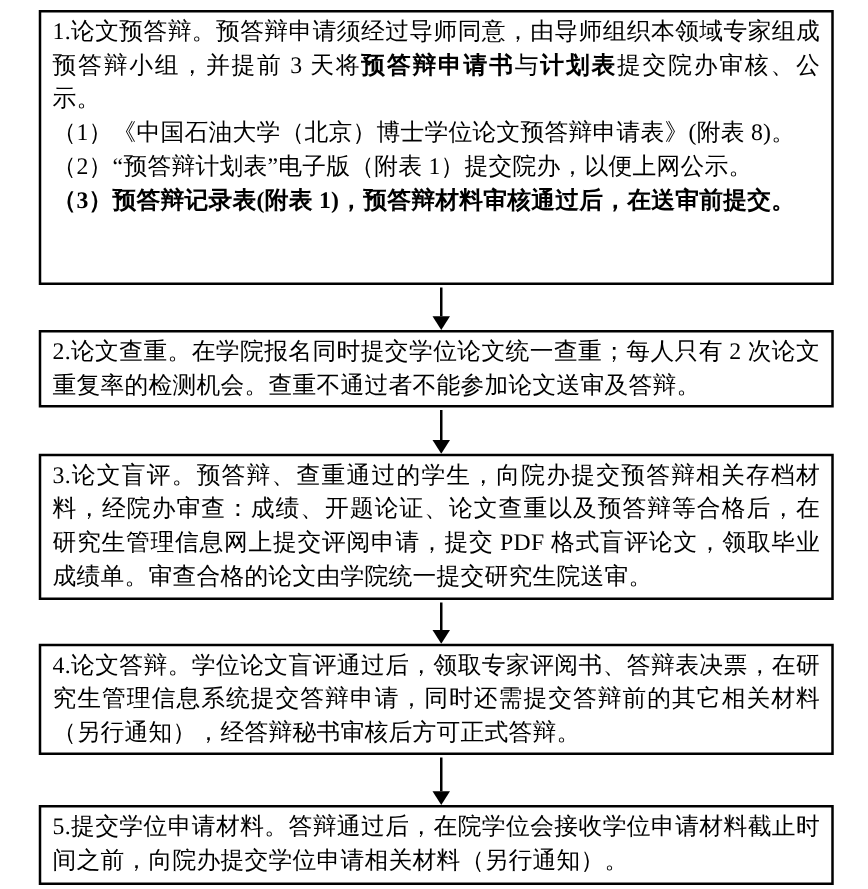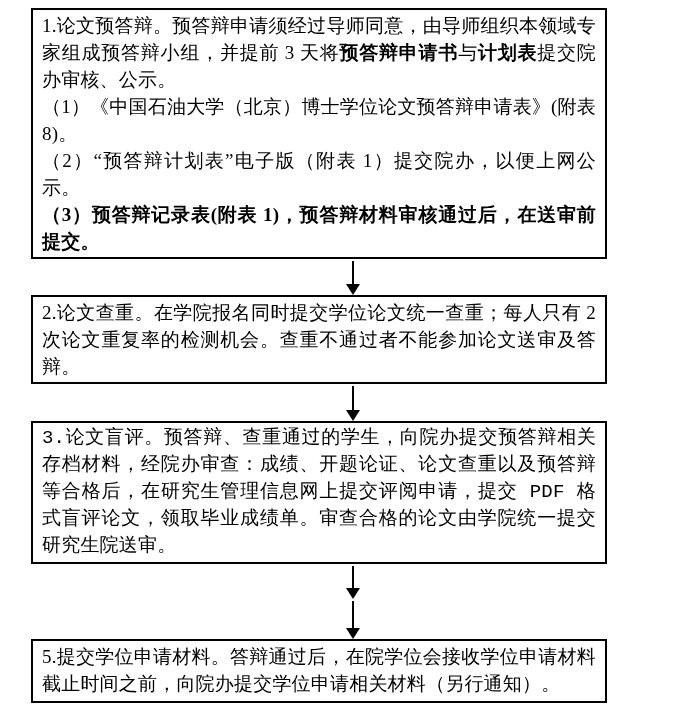--- a/index.html
+++ b/index.html
@@ -17,38 +17,38 @@
   .flow {
     box-sizing: border-box;
     width: 694px;
     padding: 8px 25px 0 31px;
     display: flex;
     flex-direction: column;
     align-items: stretch;
   }
   .flow-box {
     box-sizing: border-box;
-    width: 576px;
+    width: 636px;
     border: 2px solid #000000;
     background: #ffffff;
     padding: 2px 9px 2px 9px;
   }
   .flow-box .para {
     margin: 0;
     font-size: 19px;
     line-height: 27px;
     text-align: justify;
     text-justify: inter-ideograph;
     letter-spacing: 0.2px;
     word-break: break-all;
   }
   .flow-box .para .bold { font-weight: bold; }
   .box-1 { min-height: 220px; }
   .box-2 { min-height: 61px; }
-  .box-3 { min-height: 117px; font-family: Liberation Mono, monospace; }
+  .box-3 { min-height: 117px; }
   .box-4 { min-height: 80px; }
   .box-5 { min-height: 64px; }
   .arrow {
     align-self: center;
     margin-left: 6px; 
     display: flex;
     flex-direction: column;
     align-items: center;
     justify-content: flex-start;
     padding-top: 2px;
@@ -100,20 +100,23 @@
 
   <div class="flow-box box-3">
       <p class="para"><span class="">3.论文盲评。预答辩、查重通过的学生，向院办提交预答辩相关存档材料，经院办审查：成绩、开题论证、论文查重以及预答辩等合格后，在研究生管理信息网上提交评阅申请，提交 PDF 格式盲评论文，领取毕业成绩单。审查合格的论文由学院统一提交研究生院送审。</span></p>
     </div>
 
   <div class="arrow gap-3">
     <span class="arrow-line"></span>
     <span class="arrow-head"></span>
   </div>
 
+  <div class="flow-box box-4">
+      <p class="para"><span class="">4.论文答辩。学位论文盲评通过后，领取专家评阅书、答辩表决票，在研究生管理信息系统提交答辩申请，同时还需提交答辩前的其它相关材料（另行通知），经答辩秘书审核后方可正式答辩。</span></p>
+    </div>
 
   <div class="arrow gap-4">
     <span class="arrow-line"></span>
     <span class="arrow-head"></span>
   </div>
 
   <div class="flow-box box-5">
       <p class="para"><span class="">5.提交学位申请材料。答辩通过后，在院学位会接收学位申请材料截止时间之前，向院办提交学位申请相关材料（另行通知）。</span></p>
     </div>
 

